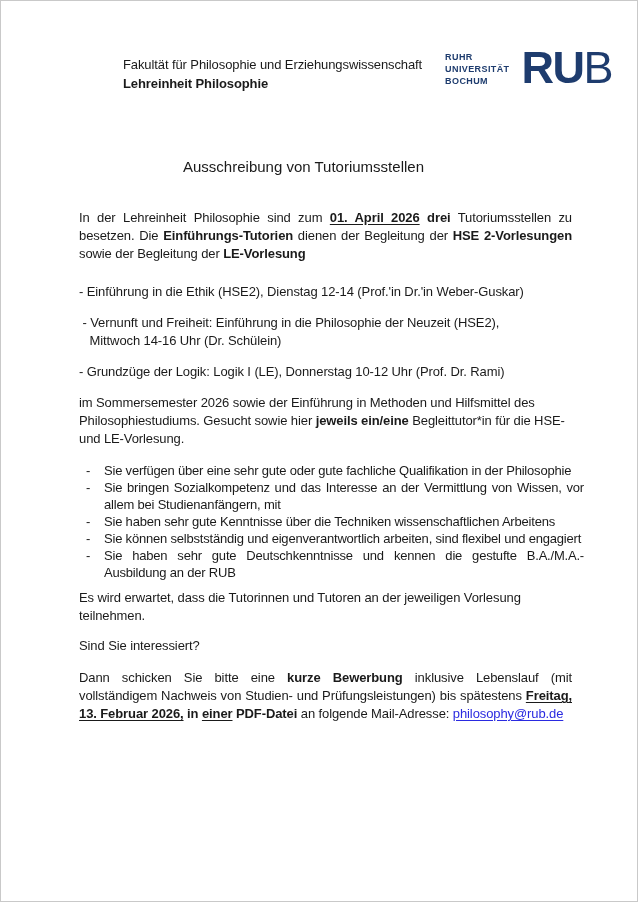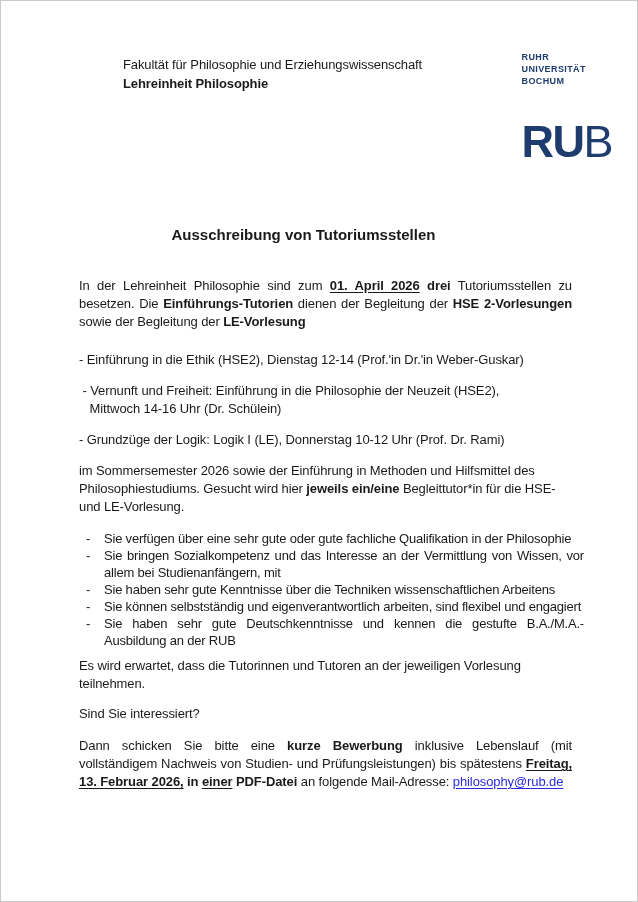--- a/index.html
+++ b/index.html
@@ -13,33 +13,33 @@
   }
   .page{
     box-sizing:border-box;width:638px;height:902px;background:var(--background);
     border:1px solid var(--border);
     padding:45px 53px 0 78px;overflow:hidden;
   }
   
   .header{display:flex;justify-content:space-between;align-items:flex-start;}
   .sender{padding-top:9px;font-size:13px;line-height:19px;letter-spacing:-0.1px;margin-left:44px;}
   .sender .bold{font-weight:bold;}
-  .logo{display:flex;align-items:flex-start;gap:36px;margin-right:-28px;flex-direction:column;}
+  .logo{display:flex;align-items:flex-end;gap:12px;margin-right:-28px;}
   .wordmark{
     font-size:9px;font-weight:bold;line-height:12px;letter-spacing:0.4px;
     color:var(--navy);padding-top:5px;white-space:nowrap;
   }
   .rubmark{
     font-size:45px;line-height:38px;color:var(--navy);letter-spacing:-1.5px;white-space:nowrap;
   }
   .rubmark .ru{font-weight:bold;}
   .rubmark .bl{font-weight:normal;}
   
   .title{
-    font-size:15px;font-weight:bold;text-align:center;
+    font-size:15px;font-weight:normal;text-align:center;
     margin:64px 56px 0 0;line-height:20px;
   }
   
   .para{font-size:13px;line-height:18px;margin:0 12px 14px 0;letter-spacing:-0.1px;}
   .justify{text-align:justify;}
   .course{white-space:pre-wrap;margin-bottom:13px;}
   .mt-intro{margin-top:32px;}
   .mb20{margin-bottom:20px;}
   .mb9{margin-bottom:9px;}
   .mb2{margin-bottom:2px;}
@@ -76,21 +76,21 @@
   <div class="title">Ausschreibung von Tutoriumsstellen</div>
 
   <p class="para justify mt-intro mb20"><span>In der Lehreinheit Philosophie sind zum </span><span class="b u">01. April 2026</span><span class="b"> drei</span><span> Tutoriumsstellen zu besetzen. Die </span><span class="b">Einführungs-Tutorien</span><span> dienen der Begleitung der </span><span class="b">HSE 2-Vorlesungen</span><span> sowie der Begleitung der </span><span class="b">LE-Vorlesung</span></p>
 
   <div>
     <p class="para course"><span>- Einführung in die Ethik (HSE2), Dienstag 12-14 (Prof.'in Dr.'in Weber-Guskar)</span></p>
     <p class="para course"><span> - Vernunft und Freiheit: Einführung in die Philosophie der Neuzeit (HSE2),</span><br><span>   Mittwoch 14-16 Uhr (Dr. Schülein)</span></p>
     <p class="para course"><span>- Grundzüge der Logik: Logik I (LE), Donnerstag 10-12 Uhr (Prof. Dr. Rami)</span></p>
   </div>
 
-  <p class="para"><span>im Sommersemester 2026 sowie der Einführung in Methoden und Hilfsmittel des</span><br><span>Philosophiestudiums. Gesucht wird hier </span><span class="b">jeweils ein/eine</span><span> Begleittutor*in für die HSE-</span><br><span>und LE-Vorlesung.</span></p>
+  <p class="para"><span>im Sommersemester 2026 sowie der Einführung in Methoden und Hilfsmittel des</span><br><span>Philosophiestudiums. Gesucht sowie hier </span><span class="b">jeweils ein/eine</span><span> Begleittutor*in für die HSE-</span><br><span>und LE-Vorlesung.</span></p>
 
 
 
   <div class="bullets">
     <div class="bullet">
       <span class="marker">-</span>
       <span class="btext">Sie verfügen über eine sehr gute oder gute fachliche Qualifikation in der Philosophie</span>
     </div>
     <div class="bullet">
       <span class="marker">-</span>

